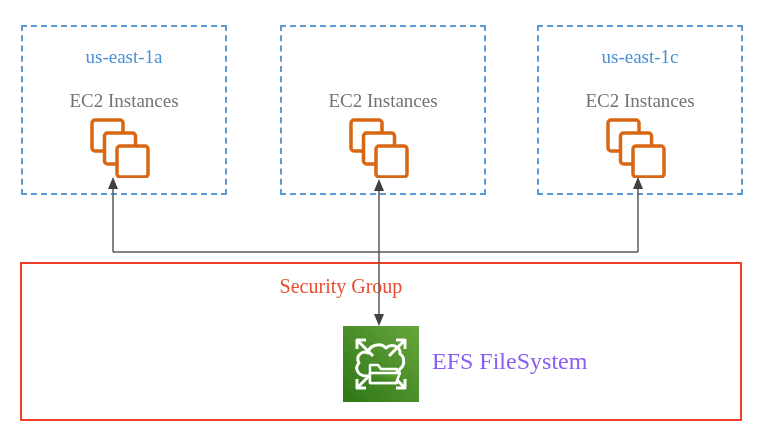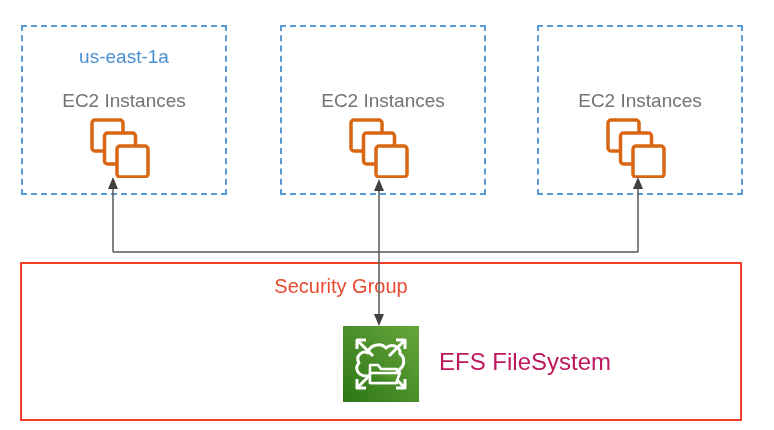--- a/index.html
+++ b/index.html
@@ -1,18 +1,18 @@
 <!DOCTYPE html>
 <html><head>
 <meta charset="utf-8">
 <style>
   html,body{margin:0;padding:0;background:#fff;}
   .canvas{
     position:relative;width:774px;height:430px;background:#fff;overflow:hidden;
-    font-family:Liberation Sans, sans-serif;
+    font-family:Liberation Serif, serif;
   }
   
   .az-box{
     position:absolute;top:25px;width:202px;height:166px;
     border:2px dashed #5B9BD5;background:#fff;
   }
   .az-1{left:21px;}
   .az-2{left:280px;}
   .az-3{left:537px;}
   .az-title{
@@ -33,21 +33,21 @@
   }
   .sg-label{
     position:absolute;left:20px;top:275px;width:642px;text-align:center;
     font-size:20px;color:#E74C30;
   }
   .efs-icon{
     position:absolute;left:343px;top:326px;width:76px;height:76px;
   }
   .efs-label{
     position:absolute;left:432px;top:348px;
-    font-size:24px;color:#be185d;margin-left:7px;
+    font-size:24px;color:#8b5cf6;
   }
   .connectors{
     position:absolute;left:0;top:0;width:774px;height:430px;
     pointer-events:none;
   }
 </style>
 </head>
 <body>
 
 <div class="canvas">
@@ -69,20 +69,21 @@
     <svg class="ec2-icon" viewBox="0 0 60 60">
       <g fill="#ffffff" stroke="#D86613" stroke-width="3.5">
         <rect x="2" y="2" width="31" height="31" rx="3"></rect>
         <rect x="14.5" y="15" width="31" height="31" rx="3"></rect>
         <rect x="27" y="28" width="31" height="31" rx="3"></rect>
       </g>
     </svg>
   </div>
 
   <div class="az-box az-3">
+    <div class="az-title">us-east-1c</div>
     <div class="az-sub">EC2 Instances</div>
     <svg class="ec2-icon" viewBox="0 0 60 60">
       <g fill="#ffffff" stroke="#D86613" stroke-width="3.5">
         <rect x="2" y="2" width="31" height="31" rx="3"></rect>
         <rect x="14.5" y="15" width="31" height="31" rx="3"></rect>
         <rect x="27" y="28" width="31" height="31" rx="3"></rect>
       </g>
     </svg>
   </div>
 

